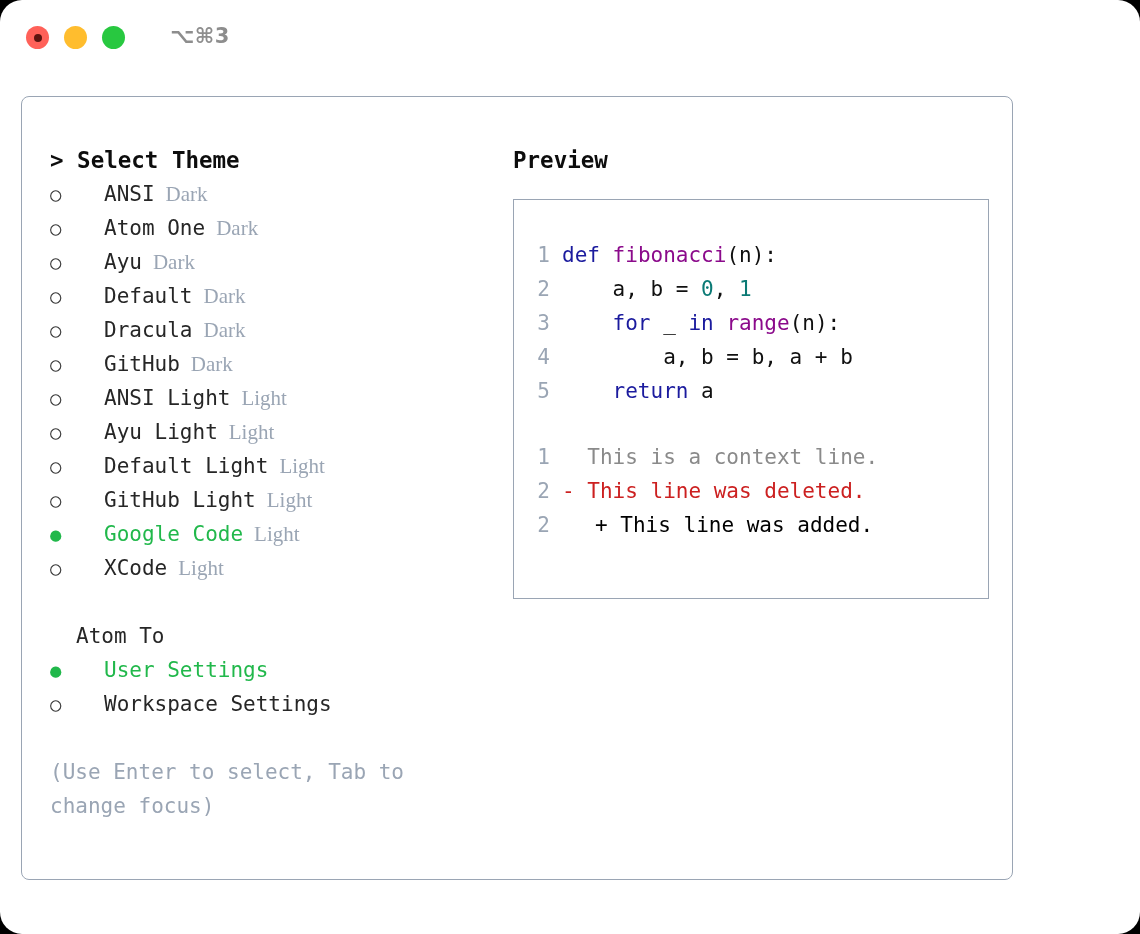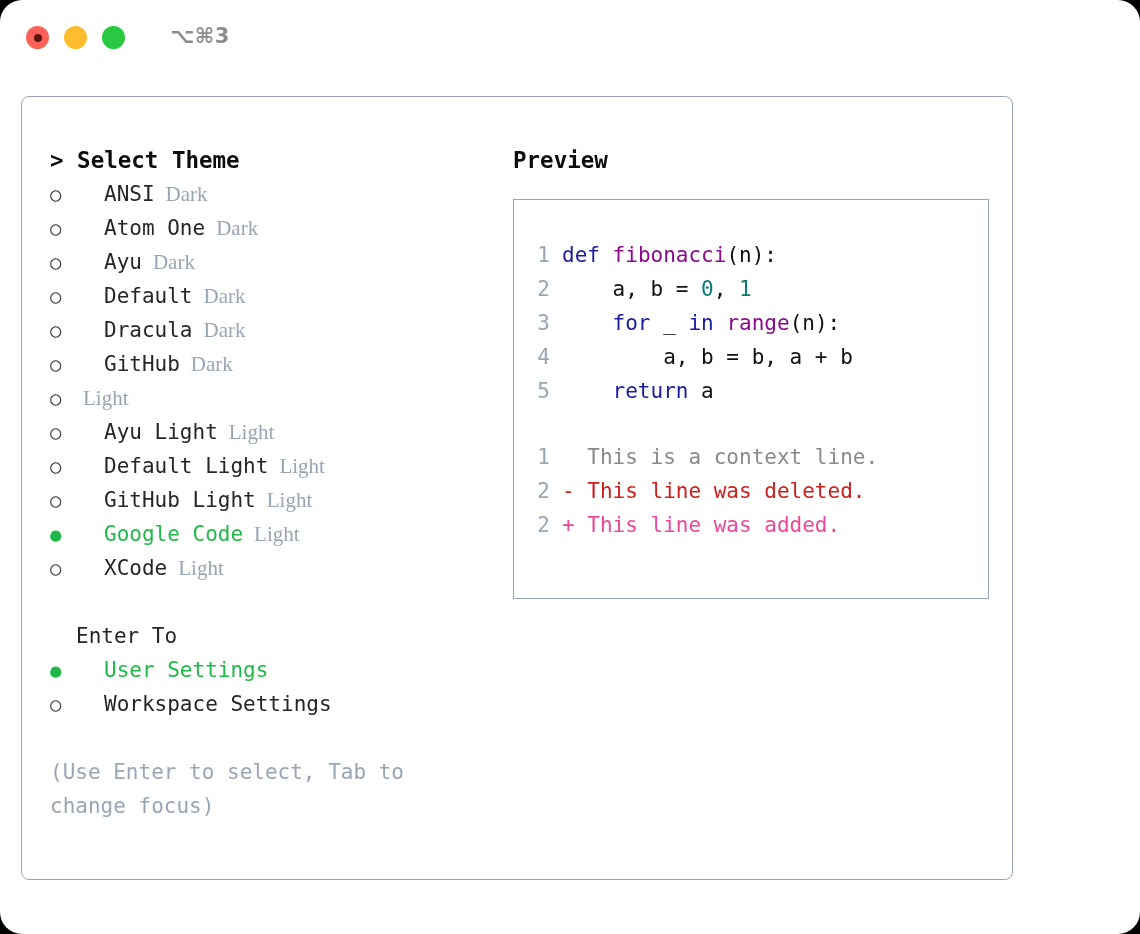--- a/index.html
+++ b/index.html
@@ -186,21 +186,21 @@
   }
   .kw   { color: #1b1b9e; }
   .fn   { color: #8b0a8b; text-align: right; }
   .num  { color: #0b7a75; }
   .plain{ color: #101010; text-align: right; }
   .punc { color: #101010; }
 
   .diff-block { margin-top: 32px; }
   .d-ctx { color: #8a8a8a; }
   .d-del { color: #cc2020; }
-  .d-add { color: #ec4899; }
+  .d-add { color: #000000; margin-left: 33px; }
 </style>
 </head>
 <body>
 
 <div class="window">
 
   <div class="titlebar">
     <div class="traffic">
       <span class="dot dot-red"></span>
       <span class="dot dot-yellow"></span>
@@ -216,31 +216,31 @@
 
         <div class="panel-title">&gt; Select Theme</div>
 
         <div class="opt-list" id="theme-list">
             <div class="option"><span class="radio">○</span><span class="opt-label">ANSI</span><span class="opt-tag">Dark</span></div>
             <div class="option"><span class="radio">○</span><span class="opt-label">Atom One</span><span class="opt-tag">Dark</span></div>
             <div class="option"><span class="radio">○</span><span class="opt-label">Ayu</span><span class="opt-tag">Dark</span></div>
             <div class="option"><span class="radio">○</span><span class="opt-label">Default</span><span class="opt-tag">Dark</span></div>
             <div class="option"><span class="radio">○</span><span class="opt-label">Dracula</span><span class="opt-tag">Dark</span></div>
             <div class="option"><span class="radio">○</span><span class="opt-label">GitHub</span><span class="opt-tag">Dark</span></div>
-            <div class="option"><span class="radio">○</span><span class="opt-tag">Light</span></div>
+            <div class="option"><span class="radio">○</span><span class="opt-label">ANSI Light</span><span class="opt-tag">Light</span></div>
             <div class="option"><span class="radio">○</span><span class="opt-label">Ayu Light</span><span class="opt-tag">Light</span></div>
             <div class="option"><span class="radio">○</span><span class="opt-label">Default Light</span><span class="opt-tag">Light</span></div>
             <div class="option"><span class="radio">○</span><span class="opt-label">GitHub Light</span><span class="opt-tag">Light</span></div>
             <div class="option"><span class="radio on">●</span><span class="opt-label sel">Google Code</span><span class="opt-tag">Light</span></div>
             <div class="option"><span class="radio">○</span><span class="opt-label">XCode</span><span class="opt-tag">Light</span></div>
           </div>
 
         <div class="section-gap"></div>
 
-        <div class="sub-title">Enter To</div>
+        <div class="sub-title">Atom To</div>
 
         <div class="opt-list" id="apply-list">
             <div class="option"><span class="radio on">●</span><span class="opt-label sel">User Settings</span></div>
             <div class="option"><span class="radio">○</span><span class="opt-label">Workspace Settings</span></div>
           </div>
 
         <div class="hint">(Use Enter to select, Tab to change focus)</div>
       </div>
 
       <div class="right-col">

